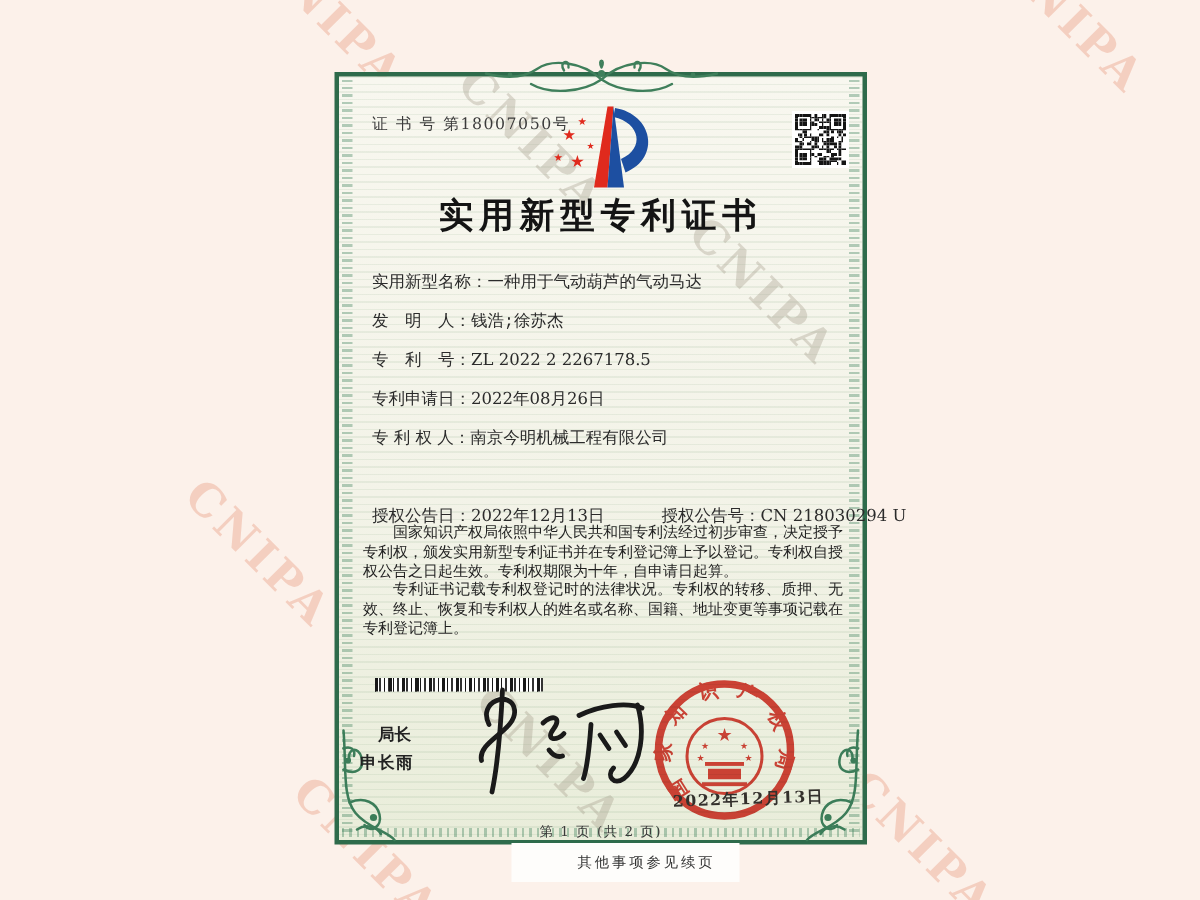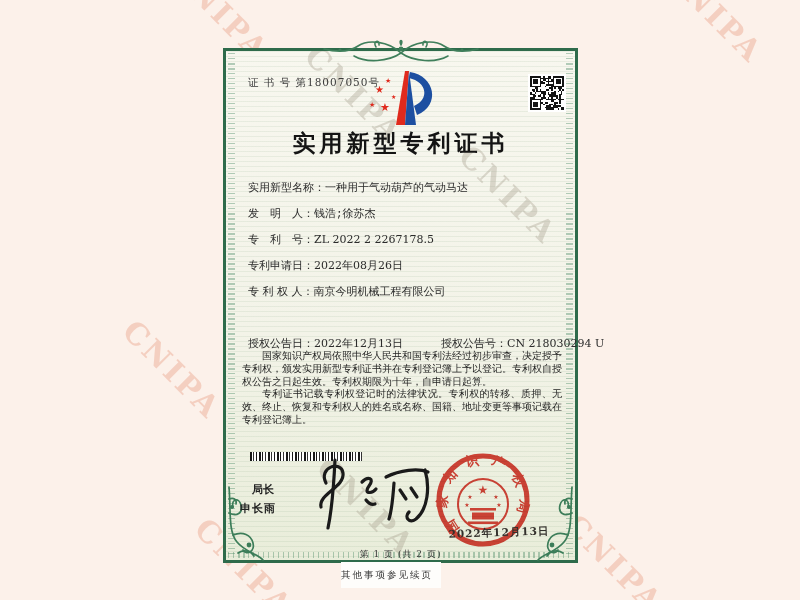--- a/index.html
+++ b/index.html
@@ -96,22 +96,22 @@
   .signature{position:absolute;left:70px;top:402px;z-index:5;}
   .seal{position:absolute;left:207px;top:399px;width:100px;height:100px;z-index:5;mix-blend-mode:multiply;}
   .seal-date{
     position:absolute;left:214px;top:475px;width:118px;text-align:center;z-index:6;
     font-size:10.5px;font-weight:bold;color:#33302c;letter-spacing:1px;white-space:nowrap;
     transform:rotate(-2deg);
   }
   .page-ind{position:absolute;left:0;right:0;top:497px;text-align:center;font-size:9px;color:#3a3a3a;letter-spacing:1px;z-index:4;}
 
   .cont-note-box{
-    position:absolute;left:341px;top:562px;width:100px;height:26px;z-index:3;
-    background:#fefdfb;display:flex;align-items:center;justify-content:flex-start;
+    position:absolute;left:341px;top:562px;width:124px;height:26px;z-index:3;
+    background:#fefdfb;display:flex;align-items:center;justify-content:center;padding-left:28px;
   }
   .cont-note{font-size:9.5px;color:#333;letter-spacing:2px;white-space:nowrap;}
 </style>
 </head>
 <body>
 
 <div class="page">
 
   <span class="wm pink o1">CNIPA</span>
   <span class="wm pink o2">CNIPA</span>

